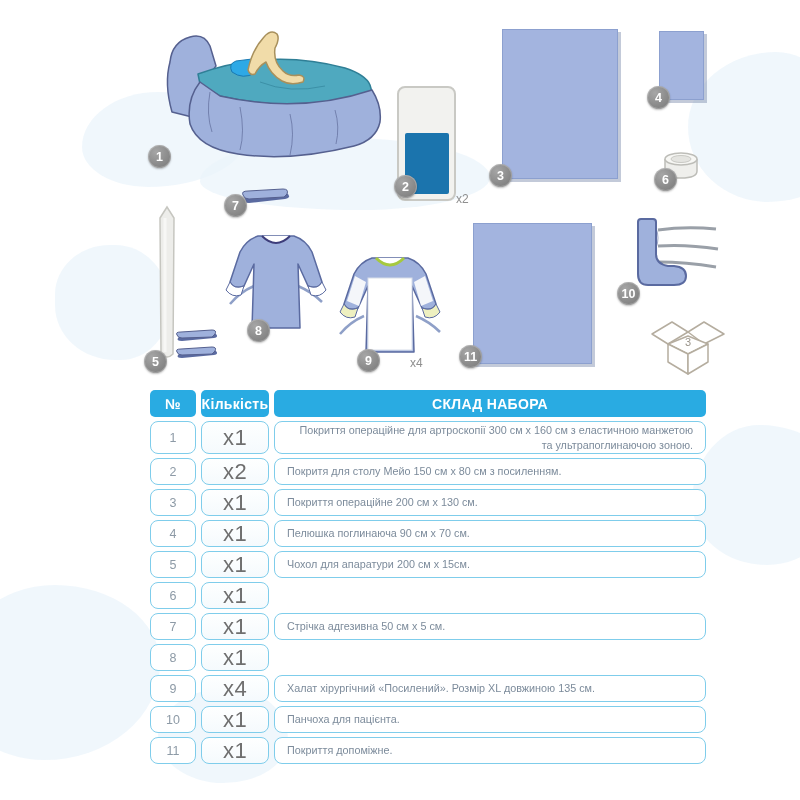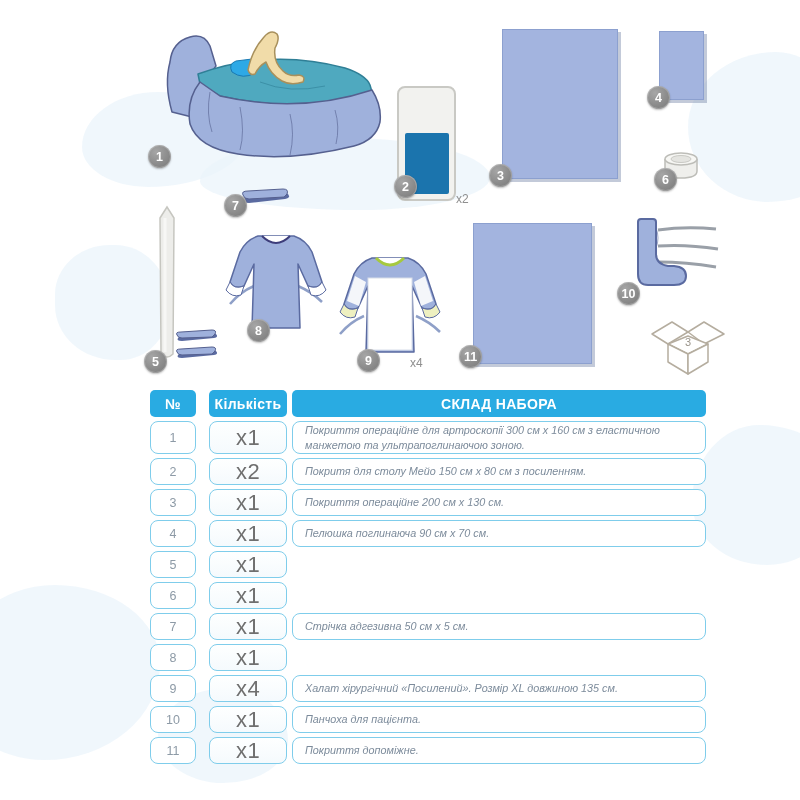--- a/index.html
+++ b/index.html
@@ -35,30 +35,30 @@
   .mult{position:absolute;color:#8f8f8f;font-size:12px;}
   .mx2{left:456px;top:192px;}
   .mx4{left:410px;top:356px;}
 
   
   .tbl{position:absolute;left:150px;top:390px;width:556px;display:flex;flex-direction:column;gap:4px;}
   .thead{display:flex;gap:5px;height:27px;flex:none;}
   .th{background:#29ABE2;color:#fff;border-radius:5px;display:flex;align-items:center;justify-content:center;
       font-weight:bold;font-size:14px;letter-spacing:.3px;}
   .w-num{width:46px;flex:none;}
-  .w-qty{width:78px;flex:none;margin-left:8px;}
-  .w-desc{flex:1;}
+  .w-qty{width:68px;flex:none;}
+  .w-desc{flex:1;text-align:right;}
   .trow{display:flex;gap:5px;height:27px;flex:none;}
   .trow.tall{height:33px;}
   .cell{border:1.6px solid #7FCDEB;border-radius:8px;background:#fff;display:flex;align-items:center;
         box-sizing:border-box;}
   .cell.num{justify-content:center;color:#8d9aa6;font-size:12.5px;}
   .cell.qty{justify-content:center;color:#6f6f6f;font-size:22px;letter-spacing:.5px;
             background:linear-gradient(#feffff,#f5fafd);}
-  .cell.desc{padding:2px 12px;color:#7C8B9B;font-size:10.8px;line-height:1.3;font-style:italic;}
+  .cell.desc{padding:2px 12px;color:#7C8B9B;font-size:10.8px;line-height:1.3;}
 </style>
 </head>
 <body>
 
 <div class="stage">
 
   <div class="blob b1"></div>
   <div class="blob b2"></div>
   <div class="blob b3"></div>
   <div class="blob b4"></div>
@@ -185,20 +185,21 @@
       <div class="cell desc w-desc">Покриття операційне 200 см х 130 см.</div>
     </div>
     <div class="trow">
       <div class="cell num w-num">4</div>
       <div class="cell qty w-qty">x1</div>
       <div class="cell desc w-desc">Пелюшка поглинаюча 90 см х 70 см.</div>
     </div>
     <div class="trow">
       <div class="cell num w-num">5</div>
       <div class="cell qty w-qty">x1</div>
+      <div class="cell desc w-desc">Чохол для апаратури 200 см х 15см.</div>
     </div>
     <div class="trow">
       <div class="cell num w-num">6</div>
       <div class="cell qty w-qty">x1</div>
     </div>
     <div class="trow">
       <div class="cell num w-num">7</div>
       <div class="cell qty w-qty">x1</div>
       <div class="cell desc w-desc">Стрічка адгезивна 50 см х 5 см.</div>
     </div>

